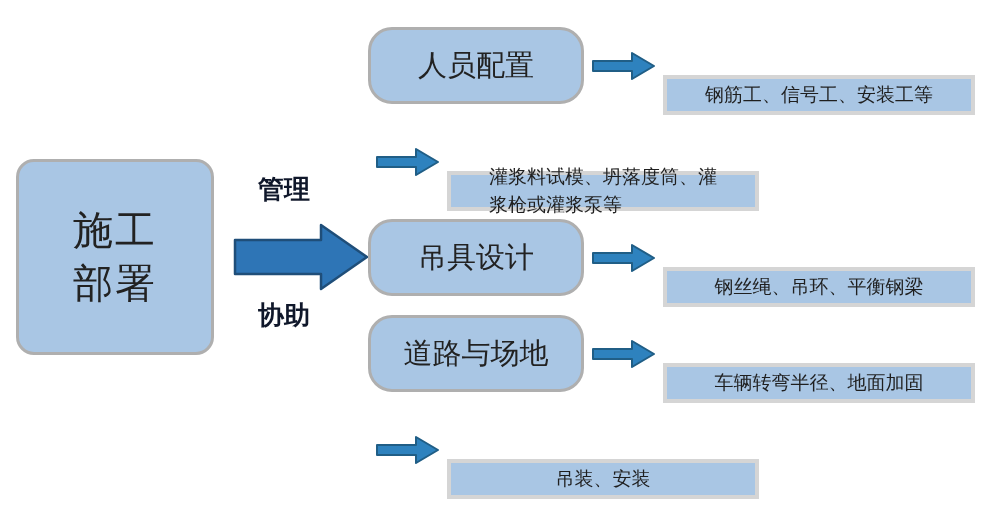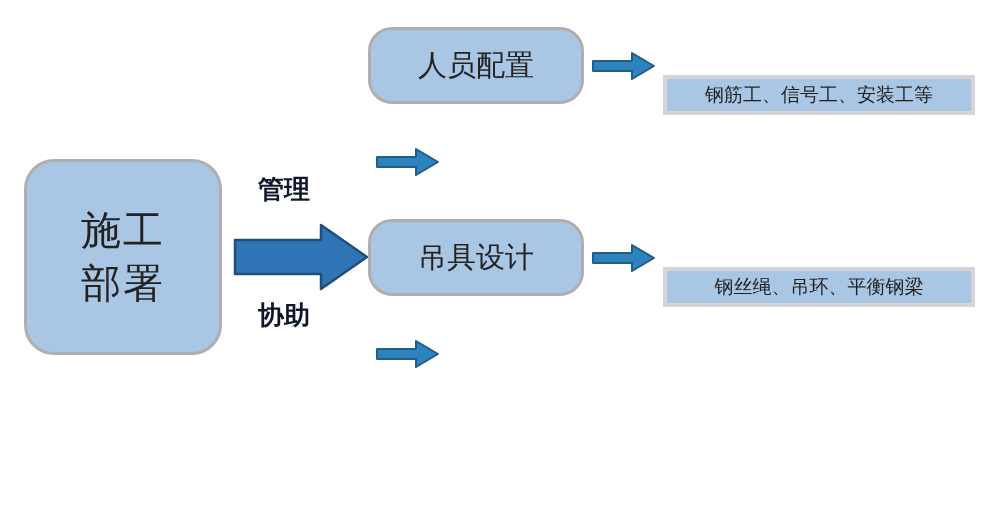--- a/index.html
+++ b/index.html
@@ -15,26 +15,26 @@
   .node {
     background: #a9c6e4;
     display: flex;
     align-items: center;
     justify-content: center;
     white-space: pre-line;
     box-sizing: border-box;
   }
   .root-node {
     position: absolute;
-    left: 24px;
+    left: 16px;
     top: 159px;
     width: 198px;
     height: 196px;
     border: 3px solid #afafaf;
-    border-radius: 30px;
+    border-radius: 18px;
     font-size: 40px;
     line-height: 1.32;
     letter-spacing: 2px;
     color: #222;
   }
   .main-arrow {
     position: absolute;
     left: 233px;
     top: 221px;
     width: 137px;
@@ -118,39 +118,59 @@
         <span>钢筋工、信号工、安装工等</span>
       </div>
     </div>
 
     <div class="flow-row">
       <div class="arrow-cell">
         <svg class="row-arrow" width="64" height="30" viewBox="0 0 64 30" aria-hidden="true">
           <polygon points="1,10 40,10 40,2 62,15 40,28 40,20 1,20" fill="#2e82be"></polygon>
         </svg>
       </div>
+      <div class="node detail-node">
+        <span>灌浆料试模、坍落度筒、灌
+浆枪或灌浆泵等</span>
+      </div>
     </div>
 
     <div class="flow-row">
       <div class="node category-node">
         <span>吊具设计</span>
       </div>
       <div class="arrow-cell">
         <svg class="row-arrow" width="64" height="30" viewBox="0 0 64 30" aria-hidden="true">
           <polygon points="1,10 40,10 40,2 62,15 40,28 40,20 1,20" fill="#2e82be"></polygon>
         </svg>
       </div>
       <div class="node detail-node">
         <span>钢丝绳、吊环、平衡钢梁</span>
       </div>
     </div>
 
+    <div class="flow-row">
+      <div class="node category-node">
+        <span>道路与场地</span>
+      </div>
+      <div class="arrow-cell">
+        <svg class="row-arrow" width="64" height="30" viewBox="0 0 64 30" aria-hidden="true">
+          <polygon points="1,10 40,10 40,2 62,15 40,28 40,20 1,20" fill="#2e82be"></polygon>
+        </svg>
+      </div>
+      <div class="node detail-node">
+        <span>车辆转弯半径、地面加固</span>
+      </div>
+    </div>
 
     <div class="flow-row">
       <div class="arrow-cell">
         <svg class="row-arrow" width="64" height="30" viewBox="0 0 64 30" aria-hidden="true">
           <polygon points="1,10 40,10 40,2 62,15 40,28 40,20 1,20" fill="#2e82be"></polygon>
         </svg>
       </div>
+      <div class="node detail-node">
+        <span>吊装、安装</span>
+      </div>
     </div>
 
   </div>
 </div>
 
 </body></html>

